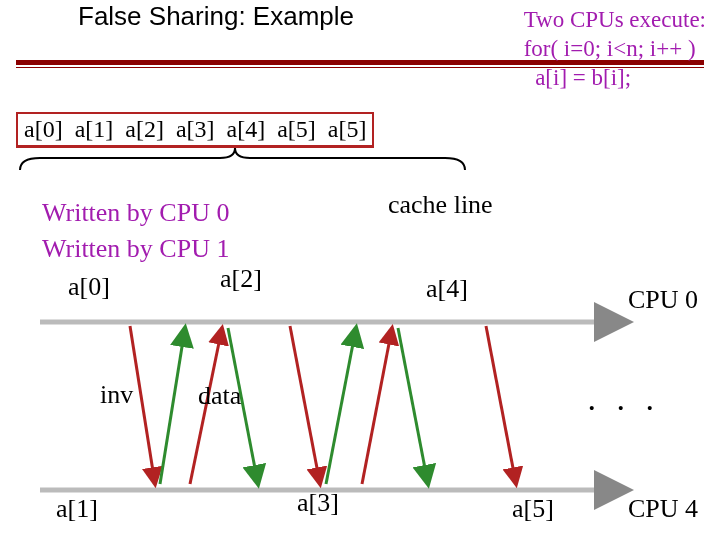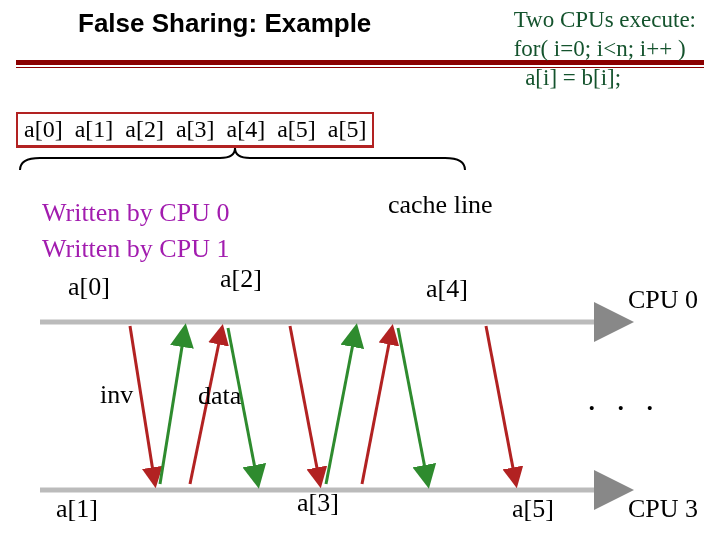--- a/index.html
+++ b/index.html
@@ -1,20 +1,20 @@
 <!DOCTYPE html>
 <html><head>
 <meta charset="utf-8">
 <style>
 *{margin:0;padding:0;box-sizing:border-box}
 body{width:720px;height:540px;background:#fff;font-family:Georgia,'Times New Roman',serif;position:relative;overflow:hidden}
-.title{font-family:Arial,Helvetica,sans-serif;font-weight:bold;font-size:26px;color:#000;position:absolute;top:8px;left:78px}
+.title{font-family:Arial,Helvetica,sans-serif;font-weight:normal;font-size:26px;color:#000;position:absolute;top:1px;left:78px}
 .hr1{position:absolute;top:60px;left:16px;width:688px;height:5px;background:#8b0000}
 .hr2{position:absolute;top:67px;left:16px;width:688px;height:1px;background:#8b0000}
-.code{position:absolute;top:6px;right:24px;font-size:23px;line-height:1.25;color:#14532d}
+.code{position:absolute;top:6px;right:14px;font-size:23px;line-height:1.25;color:#a21caf}
 .arr{position:absolute;top:112px;left:16px;border:2px solid #b22222;border-bottom-width:3px;display:flex}
 .cell{font-size:24px;padding:2px 6px;color:#000}
 .wr{position:absolute;left:42px;font-size:26px;color:#a21caf}
 .w0{top:198px}
 .w1{top:234px}
 .cachelabel{position:absolute;top:190px;left:388px;font-size:26px;color:#000}
 .lab{position:absolute;font-size:26px;color:#000}
 .tl1{top:272px;left:68px}
 .tl2{top:264px;left:220px}
 .tl3{top:274px;left:426px}
@@ -96,13 +96,13 @@
 <div class="lab tl3">a[4]</div>
 <div class="lab cpu0">CPU 0</div>
 
 <div class="lab inv">inv</div>
 <div class="lab data">data</div>
 <div class="dots">. . .</div>
 
 <div class="lab bl1">a[1]</div>
 <div class="lab bl2">a[3]</div>
 <div class="lab bl3">a[5]</div>
-<div class="lab cpu1">CPU 3</div>
+<div class="lab cpu1">CPU 4</div>
 
 </body></html>

